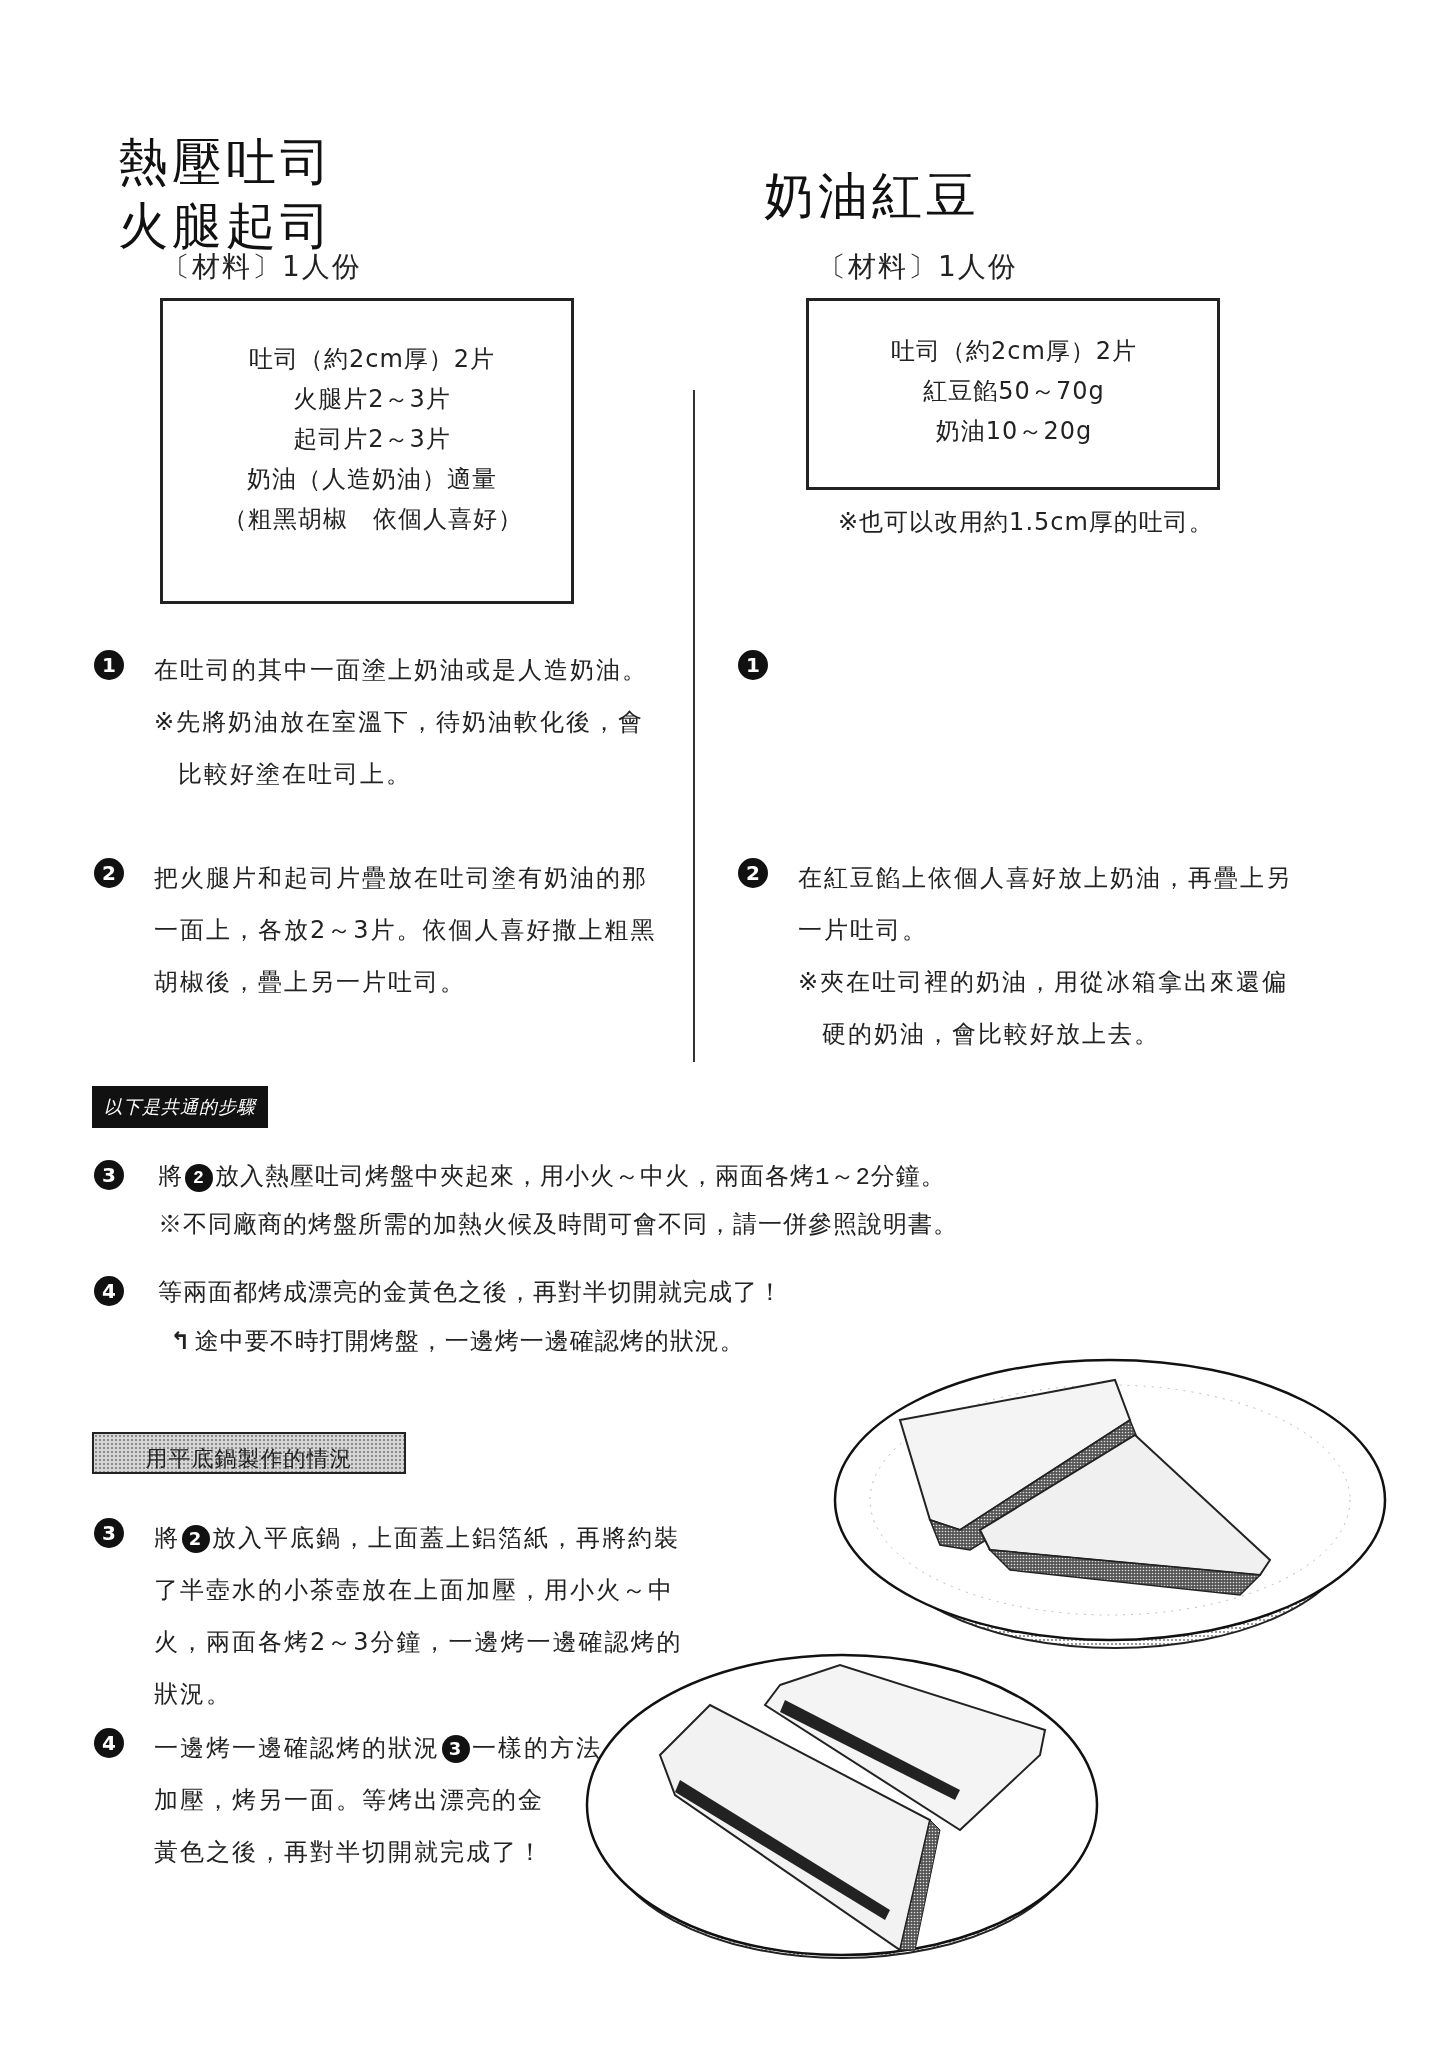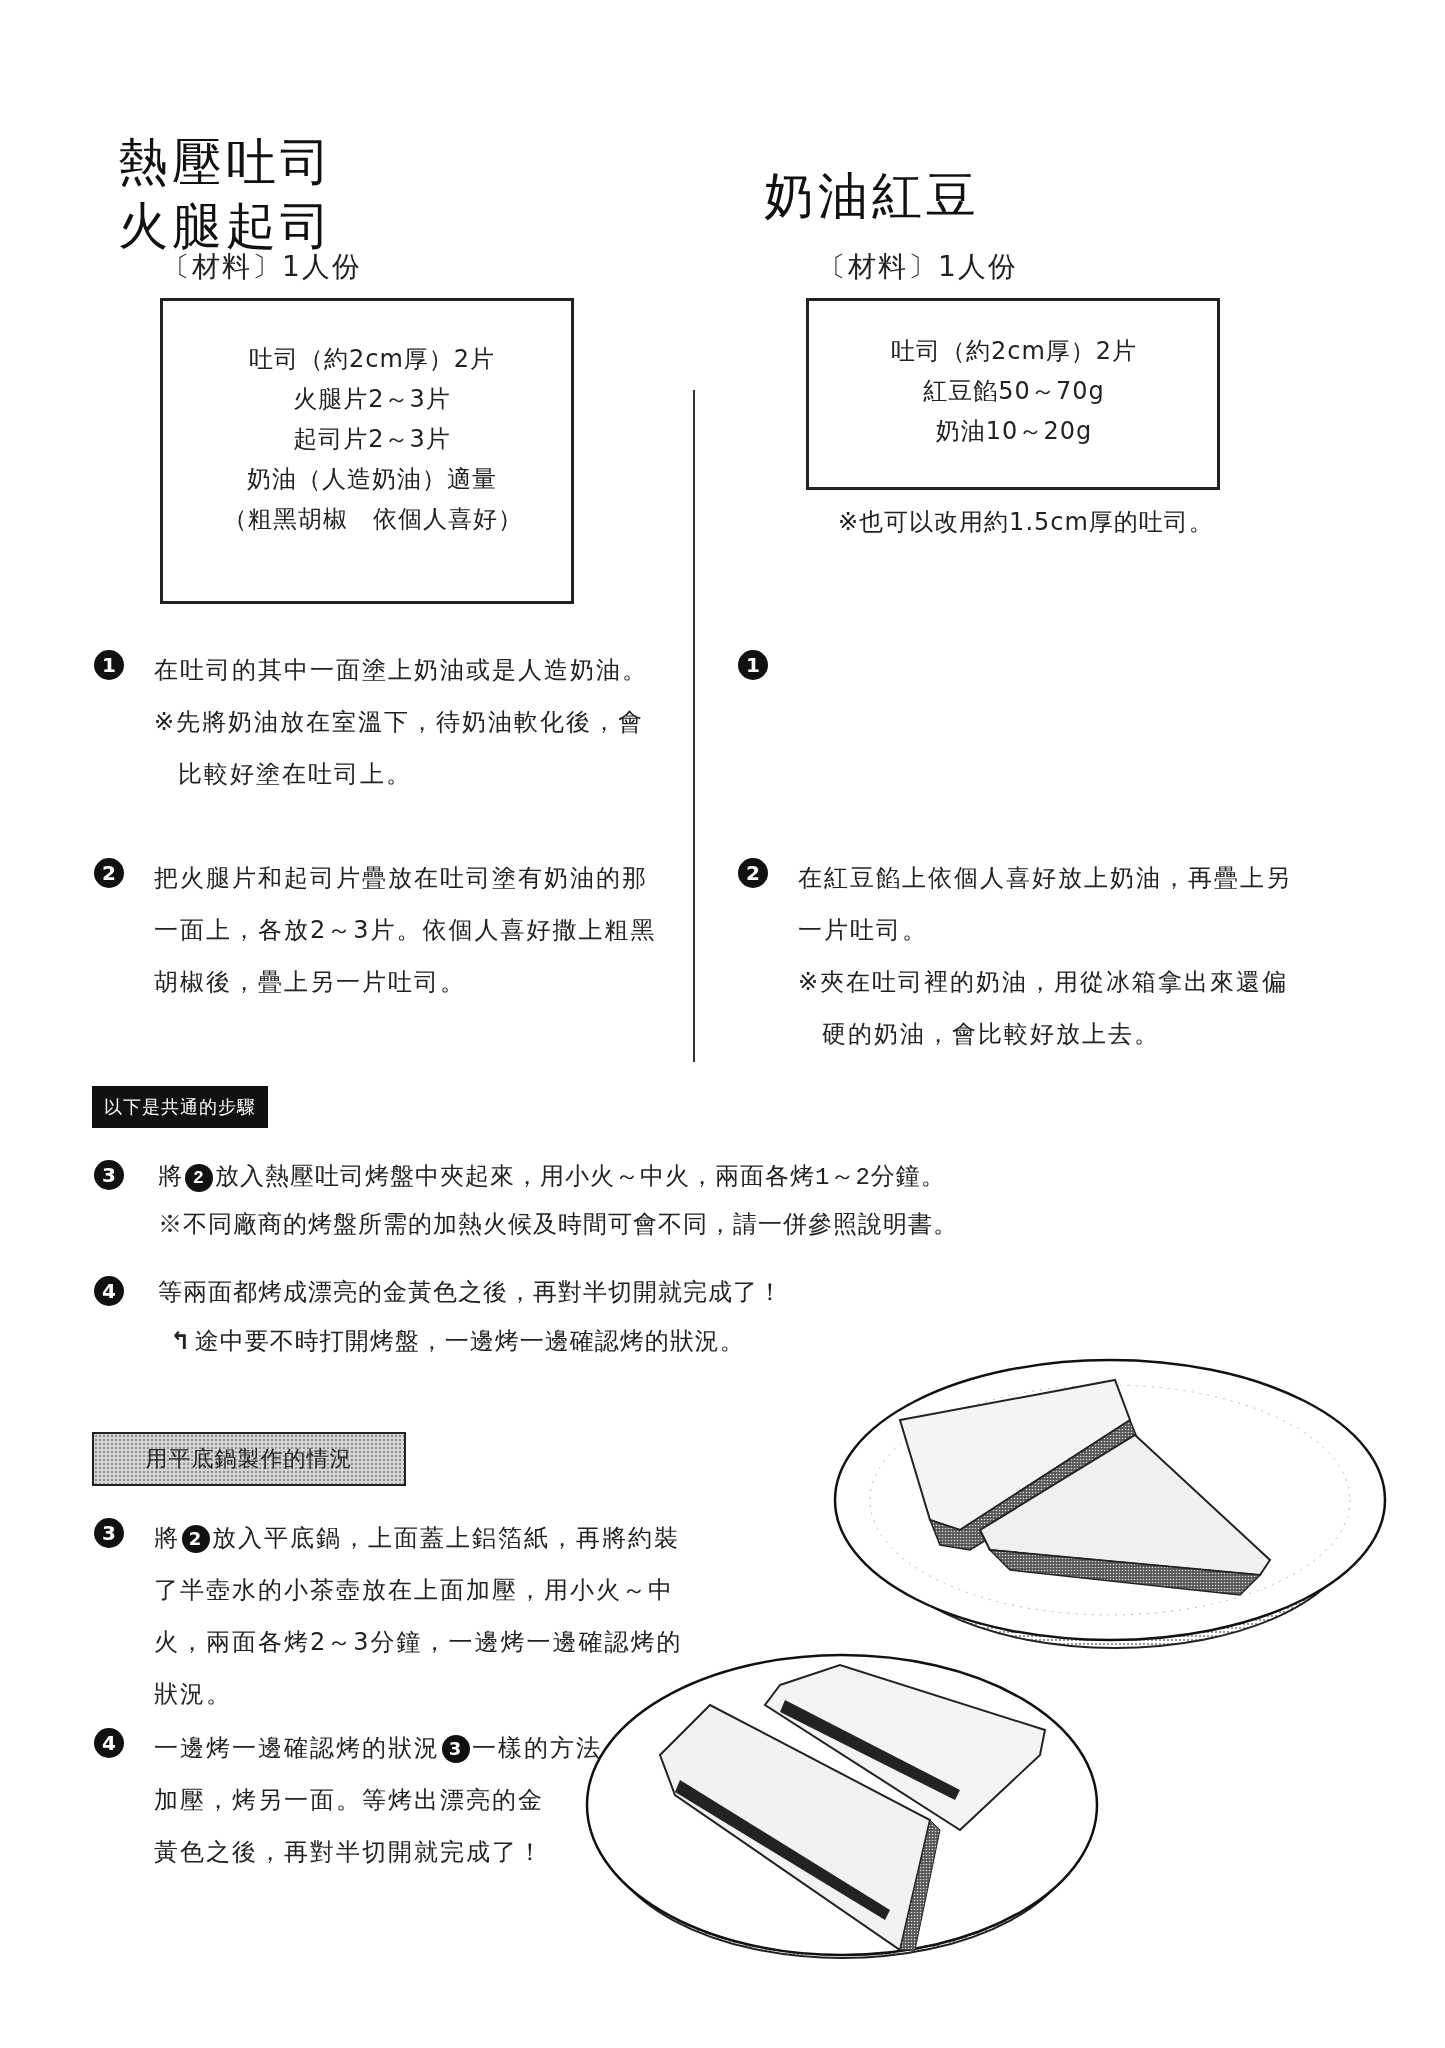--- a/index.html
+++ b/index.html
@@ -31,24 +31,24 @@
     display:inline-block; width:28px; height:28px; border-radius:50%; background:#111; color:#fff;
     font-size:18px; font-weight:bold; line-height:28px; text-align:center; vertical-align:middle;
     margin:0 2px;
   }
   .step-body { margin-left:30px; font-size:24px; line-height:52px; color:#222; letter-spacing:2px; }
   .step-body .sub { display:block; }
   .step-body .sub.indent { padding-left:24px; }
   .divider { background:#333; width:2px; }
   .banner-dark {
     background:#111; color:#fff; font-size:18px; letter-spacing:1px;
-    padding:0 12px; height:42px; line-height:42px; box-sizing:border-box;
+    padding:0 12px; height:42px; line-height:42px; box-sizing:border-box;font-style:italic;
   }
   .banner-dot {
-    border:2px solid #222; box-sizing:border-box; height:54px; line-height:50px;
+    border:2px solid #222; box-sizing:border-box; height:42px; line-height:50px;
     font-size:22px; letter-spacing:1px; color:#222; text-align:center;
     background-color:#d6d6d6;
     background-image: radial-gradient(#8a8a8a 0.8px, transparent 1.2px);
     background-size:4px 4px;
   }
   .common-body { font-size:24px; line-height:48px; color:#222; letter-spacing:1px; margin-left:34px;font-family:Liberation Mono, monospace; }
   .arrow { font-size:26px; font-weight:bold; margin-right:6px; }
 </style>
 </head>
 <body>

